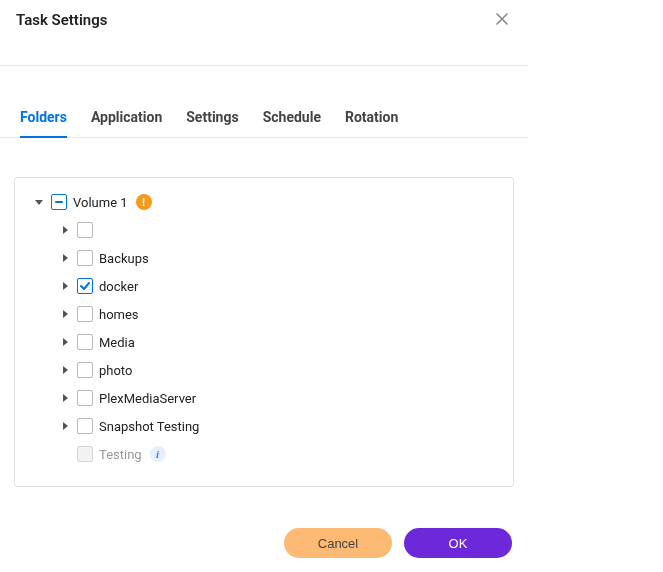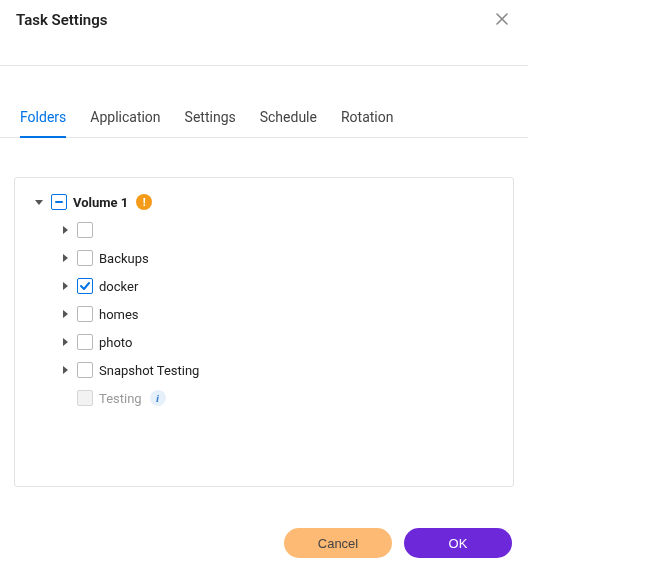--- a/index.html
+++ b/index.html
@@ -39,21 +39,21 @@
   .hr { height: 1px; background: #e6e6e6; }
   .tabs {
     display: flex;
     gap: 24px;
     padding: 12px 20px 0 20px;
     border-bottom: 1px solid #e6e6e6;
   }
   .tab {
     padding: 4px 0 12px 0;
     font-size: 14px;
-    font-weight: 400;
+    font-weight: 700;
     color: #444;
     cursor: pointer;
     position: relative;
   }
   .tab.active {
     color: #0073e6;
   }
   .tab.active::after {
     content: "";
     position: absolute;
@@ -113,21 +113,21 @@
   .chk.indeterminate::after {
     content: "";
     width: 8px; height: 2.5px;
     background: #0073e6;
     border-radius: 1px;
   }
   .row-label {
     font-size: 13px;
     color: #222;
   }
-  .row-label.bold { font-weight: 700; }
+  .row-label.bold { font-weight: 400; }
   .row-label.disabled { color: #999; }
   .badge {
     width: 16px; height: 16px;
     border-radius: 50%;
     display: flex; align-items: center; justify-content: center;
     font-size: 11px;
     font-weight: 700;
     color: #fff;
     margin-left: 2px;
   }
@@ -251,21 +251,39 @@
           <span class="chk"></span>
           <span class="row-label">homes</span>
         </div>
         <div class="tree-row indent-1">
           <span class="caret">
             <svg viewBox="0 0 8 8">
               <path d="M2 0 L7 4 L2 8 Z" fill="currentColor"></path>
             </svg>
           </span>
           <span class="chk"></span>
+          <span class="row-label">Media</span>
+        </div>
+        <div class="tree-row indent-1">
+          <span class="caret">
+            <svg viewBox="0 0 8 8">
+              <path d="M2 0 L7 4 L2 8 Z" fill="currentColor"></path>
+            </svg>
+          </span>
+          <span class="chk"></span>
           <span class="row-label">photo</span>
+        </div>
+        <div class="tree-row indent-1">
+          <span class="caret">
+            <svg viewBox="0 0 8 8">
+              <path d="M2 0 L7 4 L2 8 Z" fill="currentColor"></path>
+            </svg>
+          </span>
+          <span class="chk"></span>
+          <span class="row-label">PlexMediaServer</span>
         </div>
         <div class="tree-row indent-1">
           <span class="caret">
             <svg viewBox="0 0 8 8">
               <path d="M2 0 L7 4 L2 8 Z" fill="currentColor"></path>
             </svg>
           </span>
           <span class="chk"></span>
           <span class="row-label">Snapshot Testing</span>
         </div>

